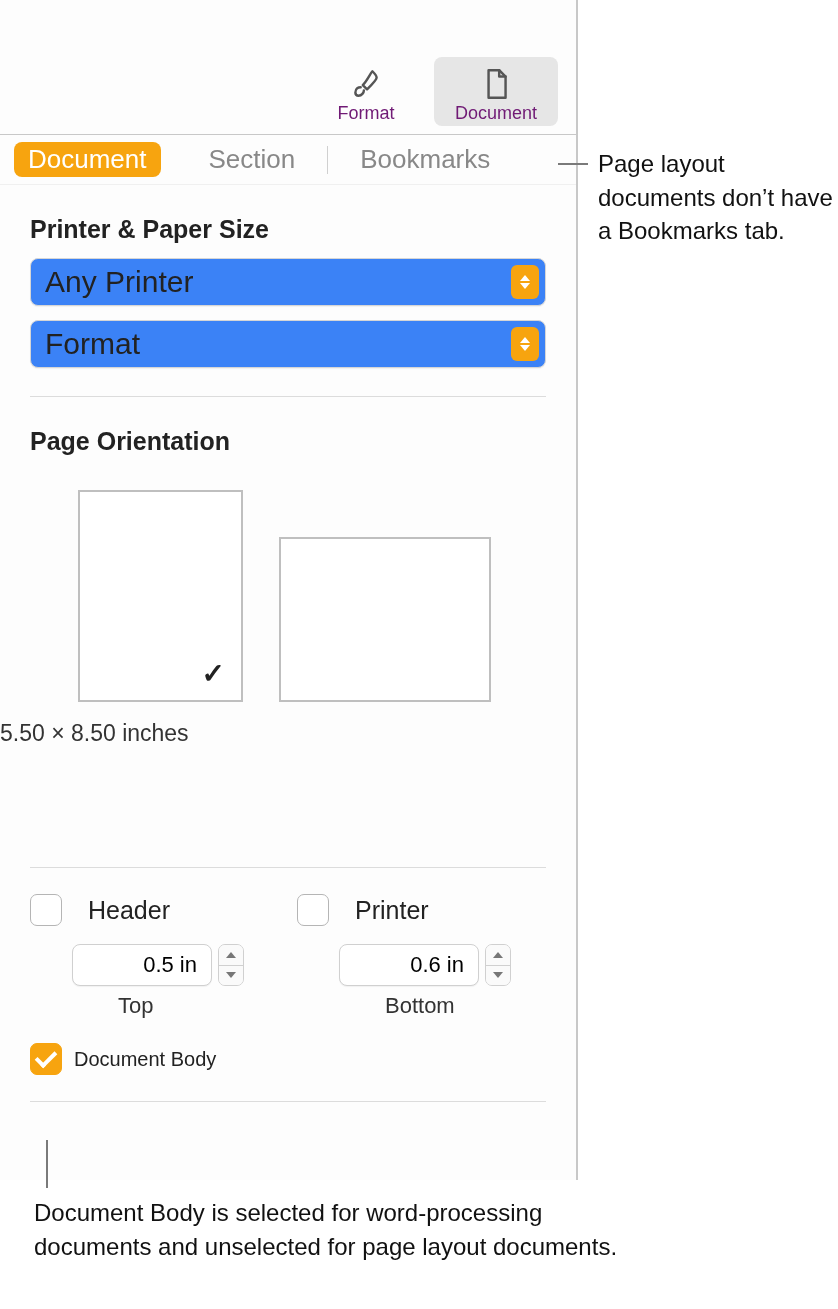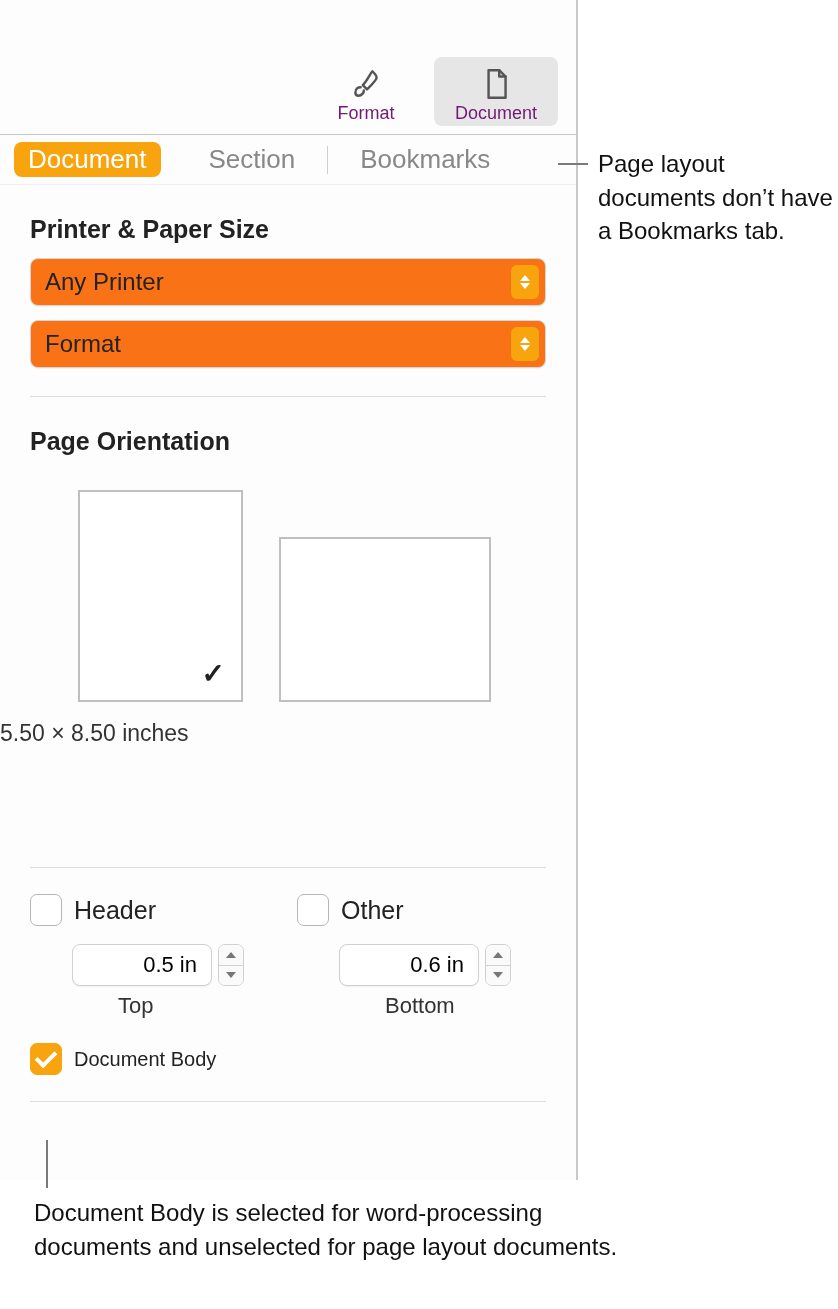--- a/index.html
+++ b/index.html
@@ -87,22 +87,22 @@
   
   .popup-group { display:flex; flex-direction:column; gap:14px; padding: 0 30px 28px 30px; }
   .popup {
     display: flex;
     align-items: center;
     justify-content: space-between;
     height: 48px;
     border: 1px solid #d6d6d6;
     border-radius: 8px;
     padding: 0 6px 0 14px;
-    background: #f97316;
-    font-size: 24px;
+    background: #3b82f6;
+    font-size: 30px;
     box-shadow: 0 1px 1px rgba(0,0,0,.05);
     cursor: default;
   }
   .popup-chevrons {
     width: 28px; height: 34px;
     background: #f7a40f;
     border-radius: 6px;
     display:flex; flex-direction:column; align-items:center; justify-content:center;
     gap: 2px;
   }
@@ -127,21 +127,21 @@
   }
   .portrait  { width: 165px; height: 212px; }
   .landscape { width: 212px; height: 165px; }
   .orient-check { position:absolute; right:16px; bottom:10px; font-size:28px; font-weight:700; }
   .orient-dim { font-size:23px; color:#333; text-align:left; margin-top:18px; }
 
   
   .hf-wrap { padding: 22px 30px 0 30px; }
   .hf-row { display:flex; gap:18px; }
   .hf-col { flex:1; display:flex; flex-direction:column; }
-  .hf-check-row { display:flex; align-items:center; gap:12px; height:40px; }
+  .hf-check-row { display:flex; align-items:center; gap:26px; height:40px; }
   .cbox {
     width: 32px; height: 32px;
     border: 1.5px solid #b5b5b5;
     border-radius: 7px;
     background:#fff;
     display:flex; align-items:center; justify-content:center;
     cursor:default;
     flex-shrink:0;
   }
   .cbox.checked { background:#f7a40f; border-color:#f7a40f; }
@@ -269,21 +269,21 @@
                 <span class="s-chev down"></span>
               </div>
           </div>
         </div>
         <div class="step-caption">Top</div>
       </div>
 
       <div class="hf-col">
         <div class="hf-check-row">
           <div class="cbox"></div>
-          <span class="hf-label">Other</span>
+          <span class="hf-label">Printer</span>
         </div>
         <div class="stepper-row">
           <input class="step-input" readonly="" value="0.6 in" style="">
           <div class="step-btns">
             <div class="step-half">
                 <span class="s-chev up"></span>
               </div>
             <div class="step-half">
                 <span class="s-chev down"></span>
               </div>

